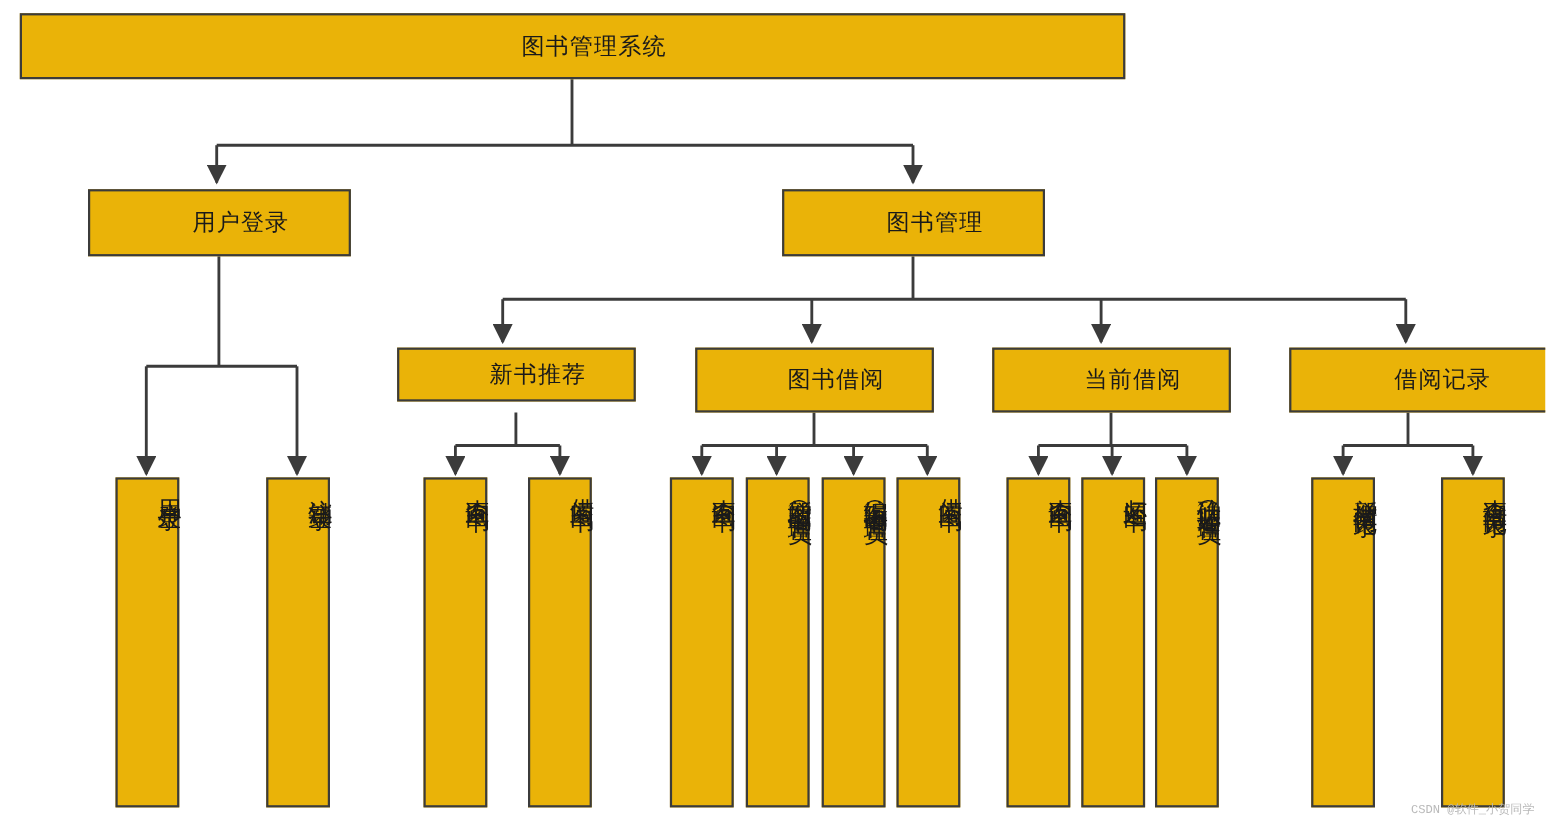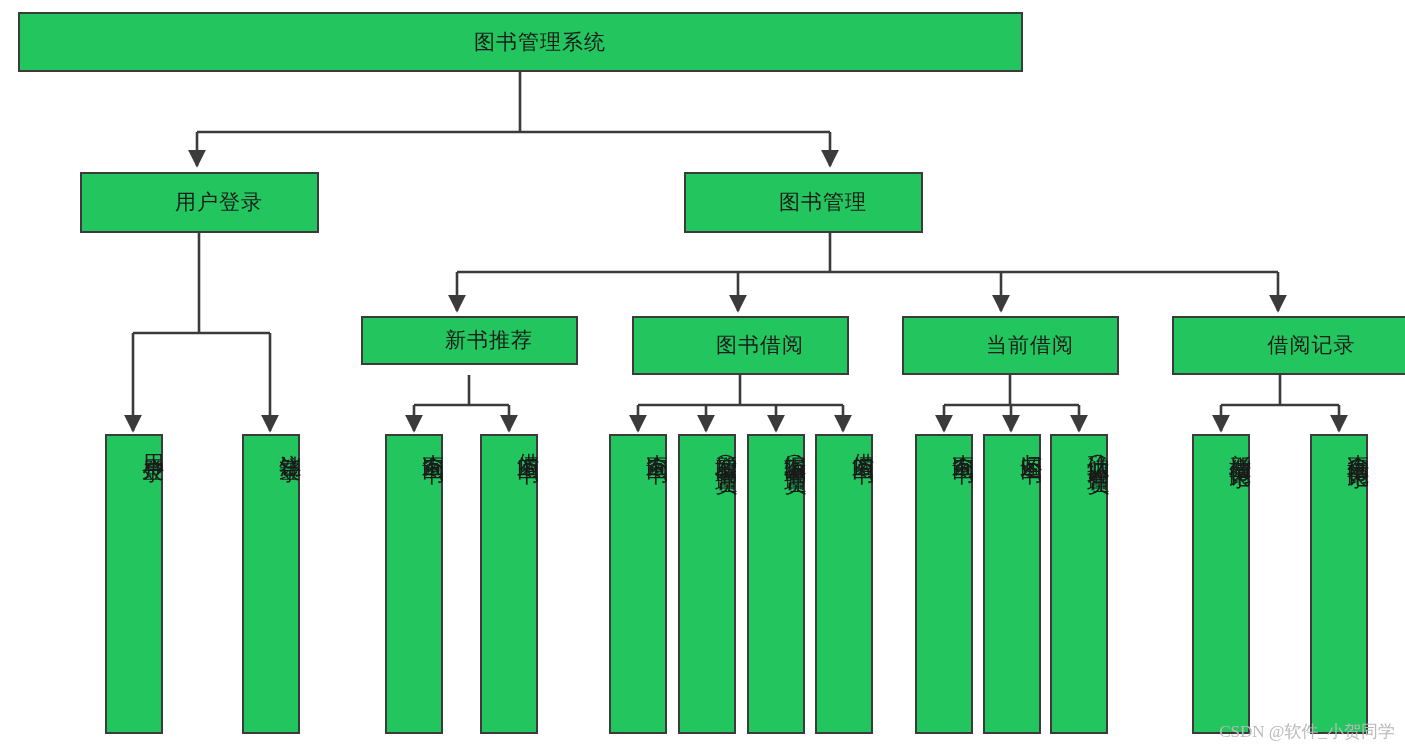--- a/index.html
+++ b/index.html
@@ -22,21 +22,21 @@
     position: absolute;
     left: 0;
     top: 0;
     width: 1405px;
     height: 747px;
     pointer-events: none;
   }
   .node {
     position: absolute;
     box-sizing: border-box;
-    background: #22c55e;
+    background: #eab308;
     border: 2.5px solid #3b3b3b;
     display: flex;
     align-items: center;
     justify-content: center;
     z-index: 2;
     padding-left: 39px;
   }
   .node .nlabel {
     font-size: 21px;
     color: #1a1a1a;
@@ -53,25 +53,25 @@
     writing-mode: vertical-rl;
     text-orientation: upright;
     white-space: nowrap;
     letter-spacing: 3px;
     font-size: 22px;
   }
   .watermark {
     position: absolute;
     right: 10px;
     bottom: 4px;
-    font-size: 17px;
+    font-size: 11px;
     color: #b9b9b9;
     z-index: 5;
     white-space: nowrap;
-    font-family: Liberation Serif, serif;
+    font-family: Liberation Mono, monospace;
   }
 </style>
 </head>
 <body>
 
 <div id="canvas">
 
   <svg id="edges" viewBox="0 0 1405 747" xmlns="http://www.w3.org/2000/svg">
     <defs>
       <marker id="arrow" viewBox="0 0 10 10" refX="9" refY="5" markerWidth="7" markerHeight="7" orient="auto-start-reverse">
@@ -123,21 +123,21 @@
   </svg>
 
   <div class="node" style="left:18px; top:12px; width:1005px; height:60px;">
     <span class="nlabel">图书管理系统</span>
   </div>
 
   <div class="node" style="left:80px; top:172px; width:239px; height:61px;">
     <span class="nlabel">用户登录</span>
   </div>
 
-  <div class="node" style="left:684px; top:172px; width:239px; height:61px;">
+  <div class="node" style="left:711px; top:172px; width:239px; height:61px;">
     <span class="nlabel">图书管理</span>
   </div>
 
   <div class="node" style="left:361px; top:316px; width:217px; height:49px;">
     <span class="nlabel">新书推荐</span>
   </div>
 
   <div class="node" style="left:632px; top:316px; width:217px; height:59px;">
     <span class="nlabel">图书借阅</span>
   </div>

